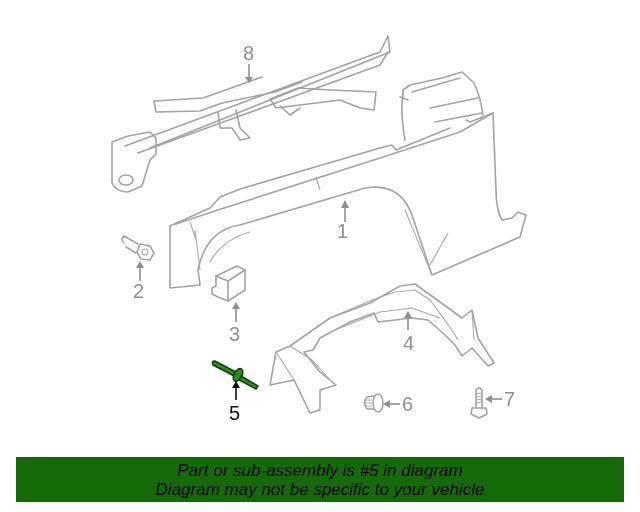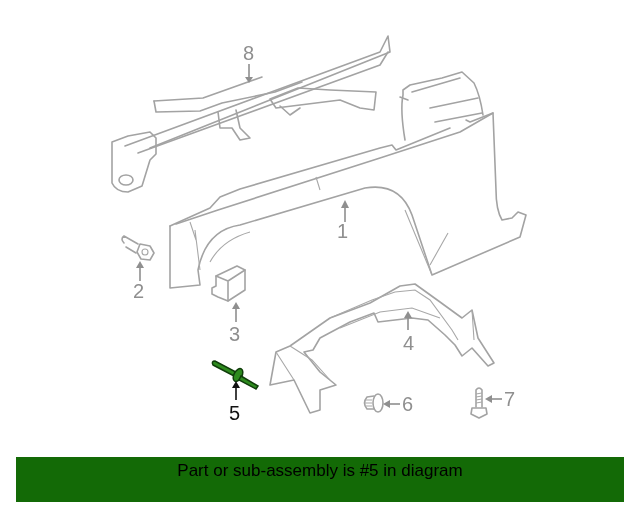--- a/index.html
+++ b/index.html
@@ -14,21 +14,21 @@
     .callout-text { font-family: "Liberation Sans", sans-serif; font-size: 20px; fill: #8f8f8f; }
     .callout-text.active { fill: #111111; }
     .arrow { stroke: #8f8f8f; stroke-width: 1.6; fill: none; }
     .arrow.active { stroke: #111111; }
     .arrowhead { fill: #8f8f8f; }
     .arrowhead.active { fill: #111111; }
     .hl { fill: #2e8b1e; stroke: #0f3d0a; stroke-width: 1.5; }
     .banner {
       position: absolute; left: 16px; top: 457px; width: 608px; height: 45px;
       background: #136a06; color: #000000; text-align: center;
-      font-size: 17px; line-height: 19px; padding-top: 4px; box-sizing: border-box;
+      font-size: 17px; line-height: 19px; padding-top: 4px; box-sizing: border-box; font-style: italic;
     }
     .banner div { white-space: nowrap; }
   </style>
 </head>
 <body>
 
 <div class="diagram">
   <svg viewBox="0 0 640 455" xmlns="http://www.w3.org/2000/svg">
 
     <g>
@@ -109,13 +109,14 @@
       <path class="part" d="M472,408 L486,408 L487,414 L479,418 L471,414 Z"></path>
     </g>
     <text class="callout-text" x="504" y="406">7</text>
     <line class="arrow" x1="492" y1="399" x2="502" y2="399"></line>
     <polygon class="arrowhead" points="492,395 492,403 485,399"></polygon>
   </svg>
 </div>
 
 <div class="banner">
   <div>Part or sub-assembly is #5 in diagram</div>
+  <div>Diagram may not be specific to your vehicle</div>
 </div>
 
 </body></html>

